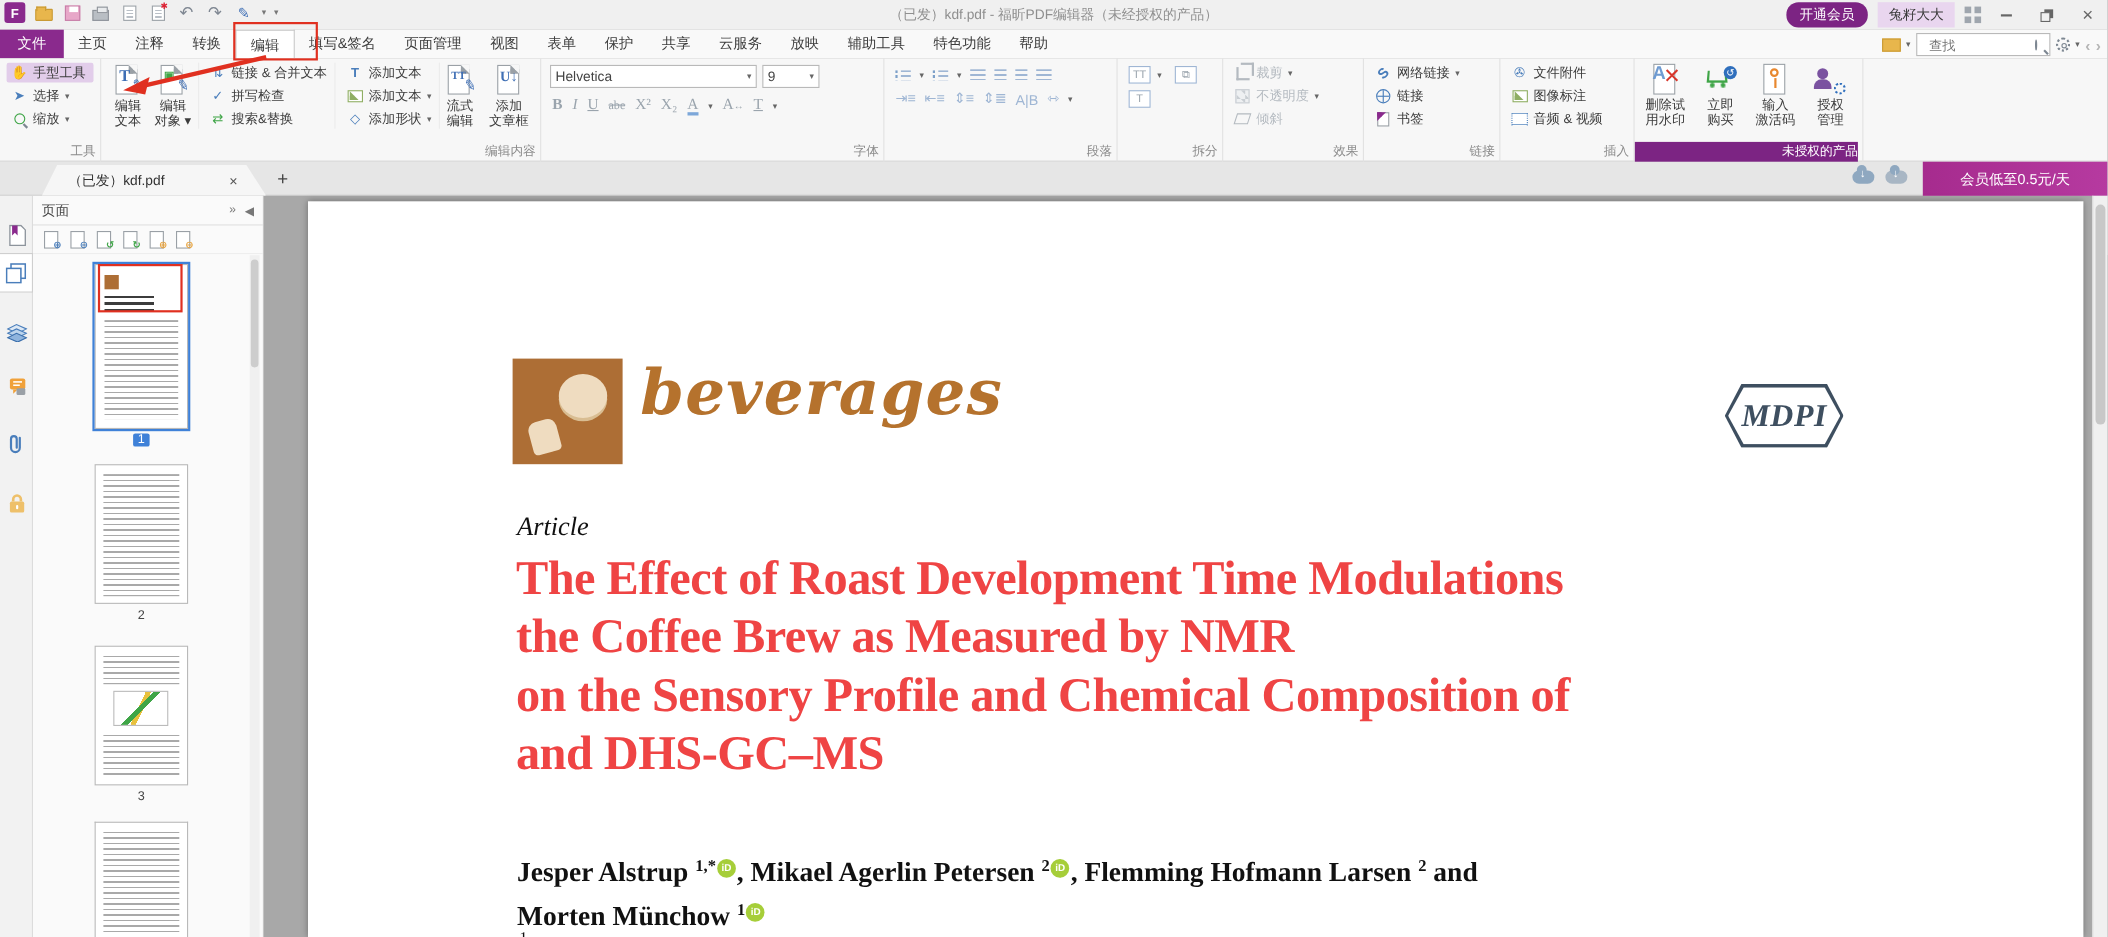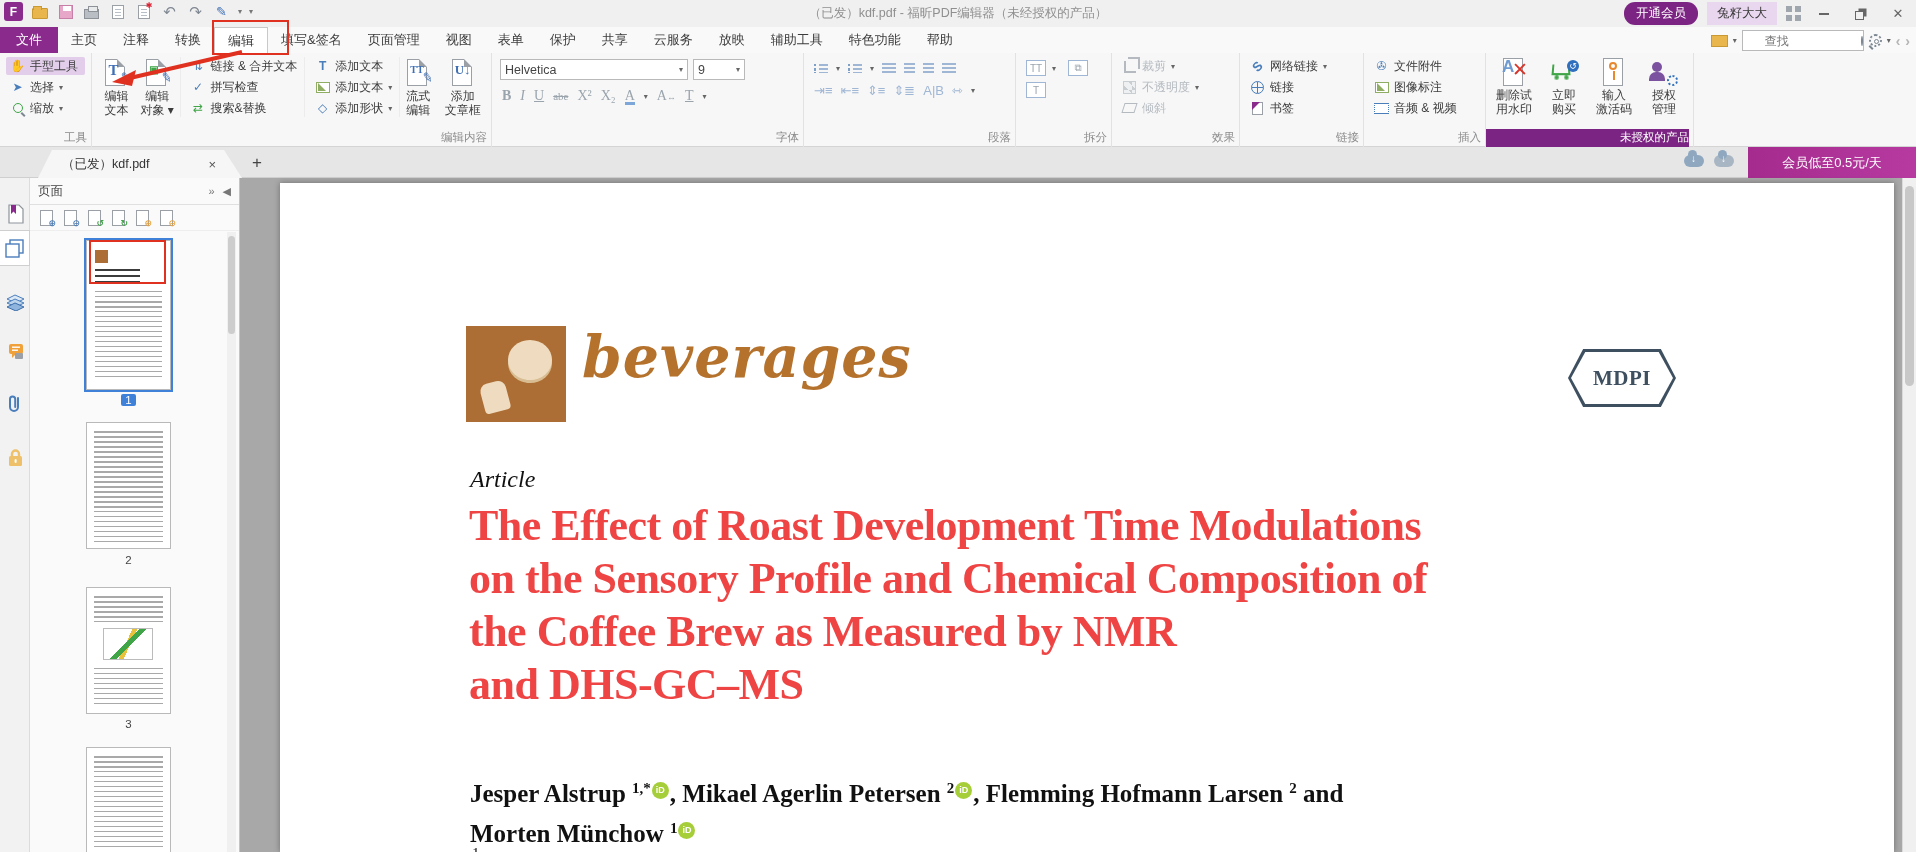--- a/index.html
+++ b/index.html
@@ -41,21 +41,21 @@
   
   .menubar { position:absolute; left:0; top:27px; width:1916px; height:26px; background:#f9f9f9; display:flex; align-items:stretch; }
   .file-tab { width:58px; background:#8a2a8d; color:#fff; display:flex; align-items:center; justify-content:center; font-size:13px; }
   .mtab { padding:0 13px; display:flex; align-items:center; color:#3c3c3c; font-size:13px; white-space:nowrap; }
   .mtab.active { background:#fff; border:1px solid #c9c9c9; border-bottom:none; }
   .search-cluster { position:absolute; right:6px; top:30px; display:flex; align-items:center; gap:5px; height:21px; }
   .mag { position:relative; width:10px; height:10px; border:1.6px solid #7d8democ; border:1.6px solid #7d8792; border-radius:50%; }
   .mag:after { content:""; position:absolute; left:8px; top:8px; width:5px; height:1.7px; background:#7d8792; transform:rotate(45deg); transform-origin:0 0; }
   .fsearch { width:17px; height:12px; background:#e8b64c; border:1px solid #c99a34; position:relative; }
   .caret { font-size:8px; color:#666; }
-  .find-box { width:122px; height:21px; background:#fff; border:1px solid #b9b9b9; display:flex; align-items:center; padding:0 22px; }
+  .find-box { width:122px; height:21px; background:#fff; border:1px solid #b9b9b9; display:flex; align-items:center; padding:0 11px; }
   .find-box input { border:none; outline:none; width:96px; font-size:12px; color:#333; background:transparent; font-family:inherit; }
   .gear { width:13px; height:13px; border:2.5px dotted #7d8792; border-radius:50%; position:relative; }
   .gear:after { content:""; position:absolute; left:3px; top:3px; width:3px; height:3px; border:1.4px solid #7d8792; border-radius:50%; }
   .navchev { color:#b5b5b5; font-size:14px; font-weight:bold; }
 
   
   .ribbon { position:absolute; left:0; top:53px; width:1916px; height:94px; background:#f7f7f7; border-bottom:1px solid #d4d4d4; display:flex; }
   .rgroup { position:relative; height:94px; border-right:1px solid #e2e2e2; padding:4px 6px 16px 6px; }
   .glabel { position:absolute; left:0; right:4px; bottom:2px; text-align:right; color:#8b8b8b; font-size:11.5px; white-space:nowrap; }
   .glabel.licensed { background:#7c2483; color:#fff; bottom:0; padding:1px 0 2px; }
@@ -162,21 +162,21 @@
   .vscroll .vthumb { position:absolute; left:2px; right:2px; top:8px; height:200px; background:#c8c8c8; border-radius:6px; }
 
   
   .bevlogo { position:absolute; left:186px; top:143px; width:100px; height:96px; background:#ad6e35; }
   .bevlogo .cap { position:absolute; right:14px; top:14px; width:44px; height:40px; background:#efdcc0; border-radius:50%; box-shadow:0 3px 0 #d9bd92; }
   .bevlogo .hand { position:absolute; left:16px; bottom:10px; width:26px; height:30px; background:#efdcc0; border-radius:8px 8px 4px 4px; transform:rotate(-15deg); }
   .bevtext { position:absolute; left:302px; top:140px; font-family:"DejaVu Serif","Liberation Serif",serif; font-style:italic; font-weight:bold; font-size:57px; color:#b5722d; letter-spacing:1px; }
   .mdpi { position:absolute; left:1288px; top:166px; width:108px; height:58px; }
   .mdpi .hex { position:absolute; inset:0; background:#3e4f60; clip-path:polygon(14% 0,86% 0,100% 50%,86% 100%,14% 100%,0 50%); }
   .mdpi .hexin { position:absolute; inset:3px; background:#fff; clip-path:polygon(14% 0,86% 0,100% 50%,86% 100%,14% 100%,0 50%); }
-  .mdpi .txt { position:absolute; inset:0; display:flex; align-items:center; justify-content:center; font-family:"Liberation Serif",serif; font-weight:bold; font-size:21px; color:#3e4f60; letter-spacing:.5px; }
+  .mdpi .txt { position:absolute; inset:0; display:flex; align-items:center; justify-content:center; font-family:"Liberation Serif",serif; font-weight:bold; font-size:29px; color:#3e4f60; letter-spacing:.5px;font-style:italic; }
   .article { position:absolute; left:190px; top:283px; font-family:"Liberation Serif",serif; font-style:italic; font-size:24px; color:#111; }
   .title { position:absolute; left:189px; top:316px; width:1220px; font-family:"Liberation Serif",serif; font-weight:bold; font-size:44px; line-height:53px; color:#ef4444; letter-spacing:-.5px; }
   .authors { position:absolute; left:190px; top:588px; font-family:"Liberation Serif",serif; font-weight:bold; font-size:25px; line-height:35px; color:#111; }
   .authors sup { font-size:15px; }
   .orcid { display:inline-block; width:17px; height:17px; background:#a6ce39; color:#fff; border-radius:50%; font-family:"Liberation Sans",sans-serif; font-size:9px; font-weight:bold; text-align:center; line-height:17px; vertical-align:super; margin:0 1px; }
   .affil { position:absolute; left:192px; top:662px; font-family:"Liberation Serif",serif; font-size:15px; color:#111; }
 
   
   .red-tabbox { position:absolute; left:212px; top:20px; width:77px; height:35px; border:2.5px solid #e03020; z-index:40; }
   .red-arrow { position:absolute; left:100px; top:42px; z-index:40; }
@@ -655,22 +655,22 @@
       </div>
       <div class="bevtext">beverages</div>
       <div class="mdpi">
         <span class="hex"></span>
           <span class="hexin"></span>
         <span class="txt">MDPI</span>
       </div>
       <div class="article">Article</div>
       <div class="title">
         <div>The Effect of Roast Development Time Modulations</div>
+        <div>the Coffee Brew as Measured by NMR</div>
         <div>on the Sensory Profile and Chemical Composition of</div>
-        <div>the Coffee Brew as Measured by NMR</div>
         <div>and DHS-GC–MS</div>
       </div>
       <div class="authors">
         <span>Jesper Alstrup </span><sup>1,*</sup><span class="orcid">iD</span><span>, Mikael Agerlin Petersen </span><sup>2</sup><span class="orcid">iD</span><span>, Flemming Hofmann Larsen </span><sup>2</sup><span> and</span><br>
         <span>Morten Münchow </span><sup>1</sup><span class="orcid">iD</span>
       </div>
       <div class="affil">1</div>
     </div>
     <div class="vscroll">
         <span class="vthumb"></span>

